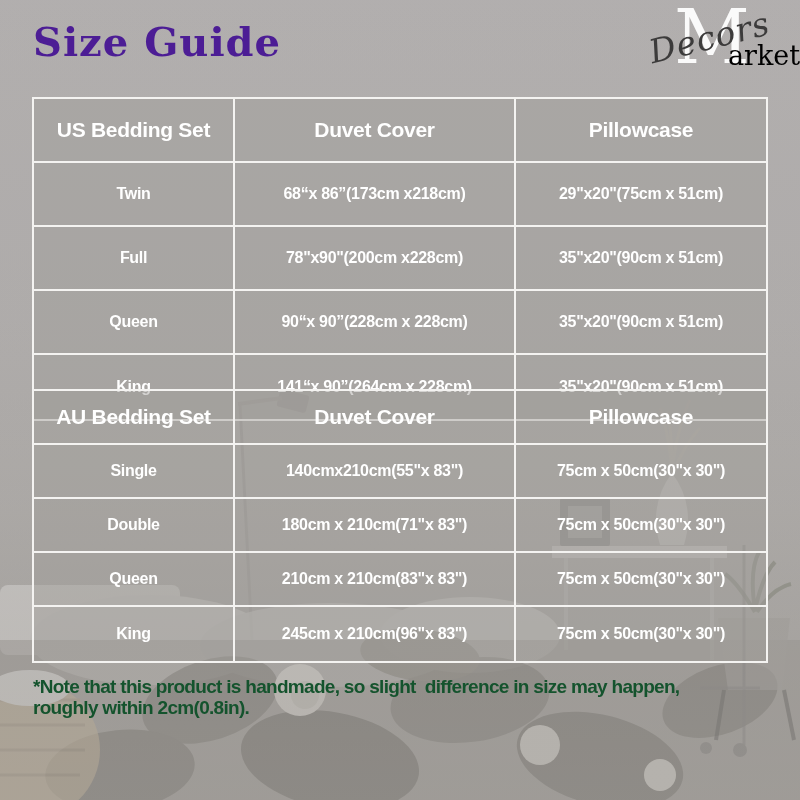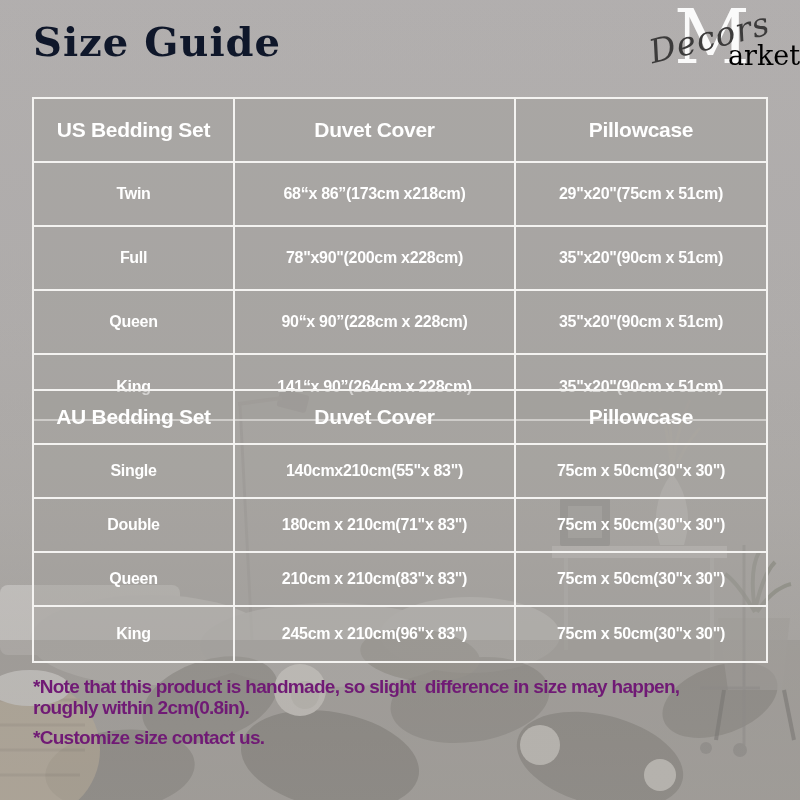--- a/index.html
+++ b/index.html
@@ -21,21 +21,21 @@
     background:linear-gradient(180deg, rgba(176,173,171,0.20) 0%, rgba(176,173,171,0.30) 55%, rgba(178,175,173,0.42) 100%);
   }
   
   .title{
     position:absolute;left:33px;top:18px;
     margin:0;
     font-family:"DejaVu Serif", serif;
     font-weight:700;
     font-size:40px;
     letter-spacing:1px;
-    color:#0f172a;
+    color:#4c1d95;
   }
   
   .logo{position:absolute;left:652px;top:2px;width:145px;height:90px;}
   .logo .logo-m{
     position:absolute;left:22px;top:-2px;
     font-family:"DejaVu Serif", serif;
     font-size:74px;line-height:1;
     color:#fafafa;
   }
   .logo .logo-script{
@@ -80,21 +80,21 @@
   .trow:last-child .cell{border-bottom:none;}
   .trow.header .cell{font-size:21px;}
   
   .note{
     position:absolute;left:33px;width:750px;
     margin:0;
     font-size:19px;
     font-weight:700;
     letter-spacing:-0.7px;
     line-height:1.13;
-    color:#701a75;
+    color:#14532d;
     white-space:pre-wrap;
   }
   .note.n1{top:676px;}
   .note.n2{top:727px;}
 </style>
 </head>
 <body>
 
 <div class="page">
 
@@ -224,15 +224,14 @@
     </div>
     <div class="trow">
       <div class="cell">King</div>
       <div class="cell">245cm x 210cm(96"x 83")</div>
       <div class="cell">75cm x 50cm(30"x 30")</div>
     </div>
   </div>
 
   <p class="note n1">*Note that this product is handmade, so slight  difference in size may happen,
 roughly within 2cm(0.8in).</p>
-  <p class="note n2">*Customize size contact us.</p>
 
 </div>
 
 </body></html>

